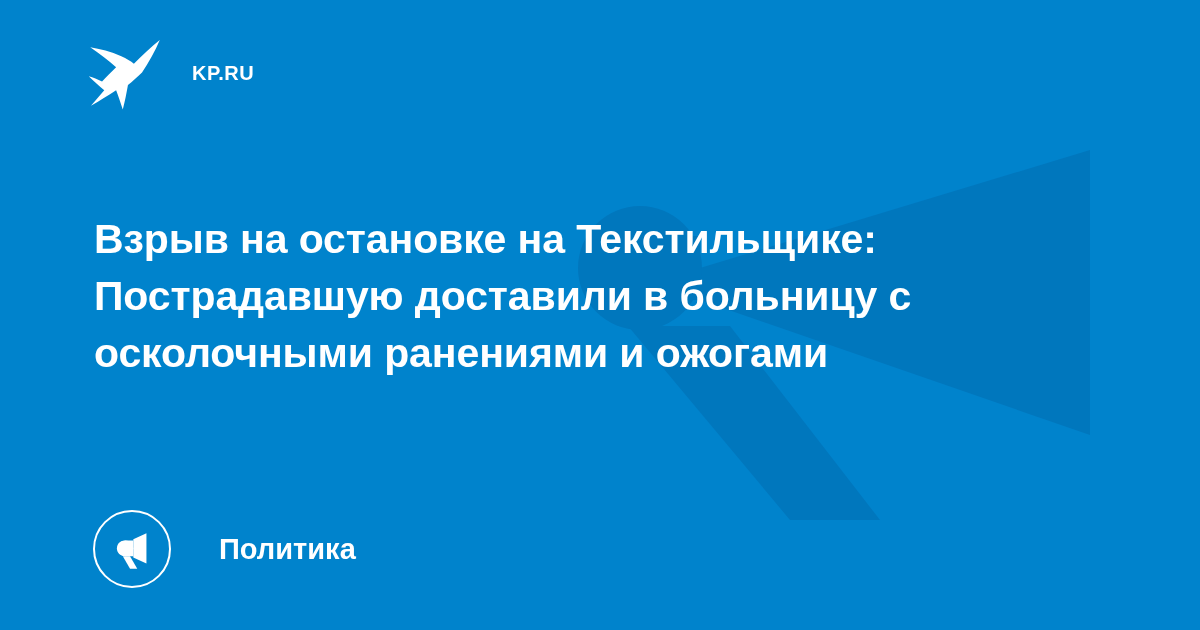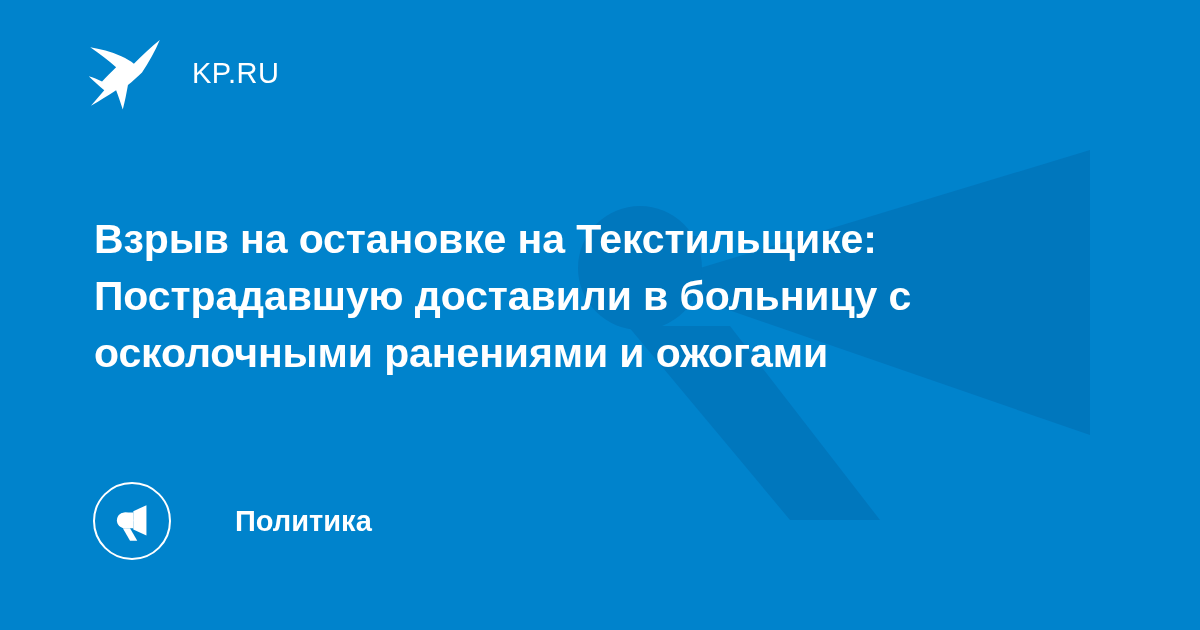--- a/index.html
+++ b/index.html
@@ -37,22 +37,22 @@
     height: 80px;
   }
   .brand-mark {
     width: 74px;
     height: 74px;
     display: block;
     flex: 0 0 auto;
   }
   .brand-name {
     color: #ffffff;
-    font-size: 29px;
-    font-weight: 400;
+    font-size: 20px;
+    font-weight: 700;
     letter-spacing: 0.5px;
     line-height: 1;
     white-space: nowrap;
     padding-bottom: 2px;
   }
 
   
   .headline {
     position: absolute;
     left: 88px;
@@ -64,24 +64,24 @@
     line-height: 57px;
     letter-spacing: -0.1px;
     margin: 6px;
     text-rendering: optimizeLegibility;
   }
 
   
   .category {
     position: absolute;
     left: 93px;
-    top: 482px;
+    top: 510px;
     display: flex;
     align-items: center;
-    gap: 64px;
+    gap: 48px;
     height: 78px;
     text-align: center;
   }
   .category-icon-wrap {
     width: 78px;
     height: 78px;
     border-radius: 50%;
     border: 2px solid #ffffff;
     box-sizing: border-box;
     display: flex;

